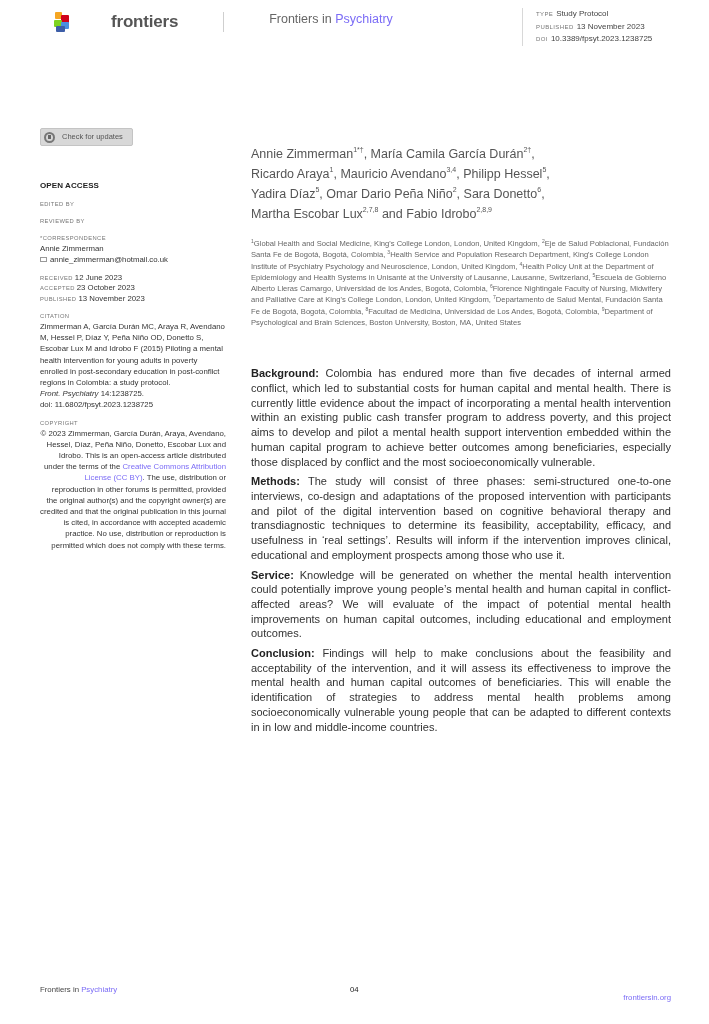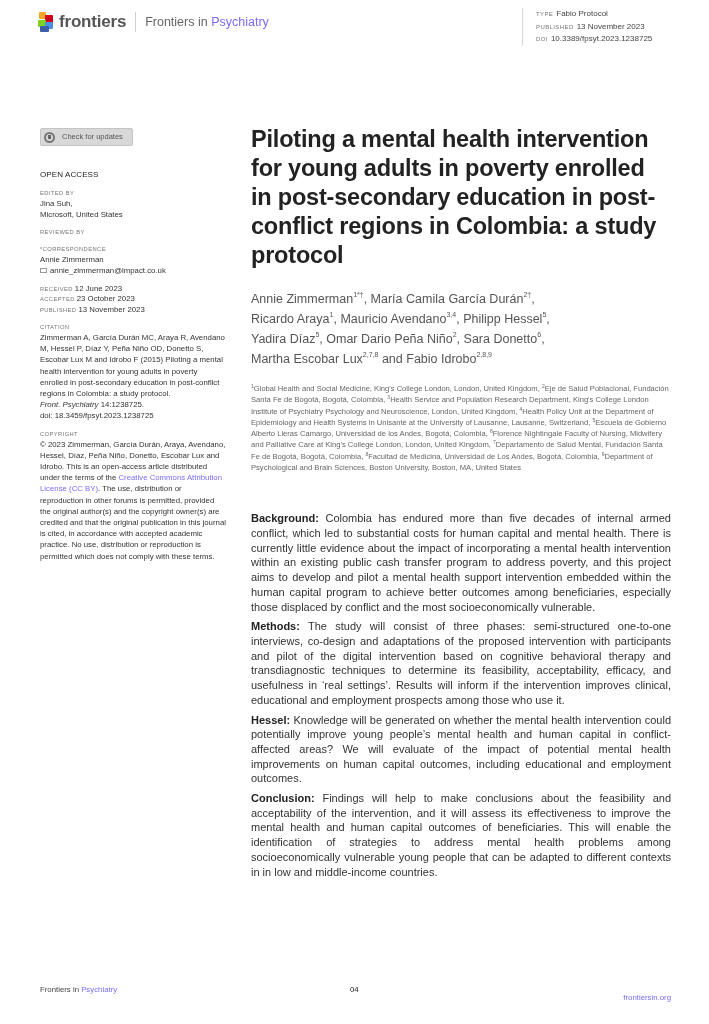--- a/index.html
+++ b/index.html
@@ -1,49 +1,49 @@
 <!DOCTYPE html>
 <html><head>
 <meta charset="utf-8">
 <style>
   * { box-sizing: border-box; margin: 0; padding: 0; }
   html, body { width: 709px; height: 1024px; background: #ffffff; overflow: hidden; }
   body { position: relative; font-family: "Liberation Sans", sans-serif; color: #333; }
 
   
-  .hdr-logo { position: absolute; left: 38px; top: 12px; display: flex; align-items: center; }
+  .hdr-logo { position: absolute; left: 54px; top: 12px; display: flex; align-items: flex-start; gap: 36px; }
   .logo-mark { width: 16px; height: 20px; position: relative; margin-right: 5px; }
   .logo-mark span { position: absolute; display: block; }
   .lm1 { left: 1px; top: 0; width: 7px; height: 7px; background: #f5a623; border-radius: 1px; }
   .lm2 { left: 7px; top: 3px; width: 8px; height: 8px; background: #d0021b; border-radius: 1px; }
   .lm3 { left: 0; top: 8px; width: 8px; height: 7px; background: #7ed321; border-radius: 1px; }
   .lm4 { left: 7px; top: 10px; width: 8px; height: 7px; background: #4a90e2; border-radius: 1px; }
   .lm5 { left: 2px; top: 14px; width: 9px; height: 6px; background: #3d5ea8; border-radius: 1px; }
   .logo-word { font-weight: bold; font-size: 17px; color: #555; letter-spacing: -0.2px; }
   .hdr-sep { width: 1px; height: 20px; background: #cfcfcf; margin: 0 9px; }
   .hdr-journal { font-size: 12.5px; color: #666; }
   .accent { color: #7b6cf6; margin-top: 8px; }
 
   .hdr-meta { position: absolute; left: 522px; top: 8px; border-left: 1px solid #d8d8d8; padding-left: 13px; font-size: 8px; line-height: 11.5px; color: #444; }
   .meta-label { font-size: 6px; letter-spacing: 0.4px; color: #777; text-transform: uppercase; margin-right: 3px; }
 
   
   .left { position: absolute; left: 40px; top: 128px; width: 186px; font-size: 7.8px; line-height: 10.5px; color: #333; }
   .check-btn { display: inline-flex; align-items: center; background: #d8d8d8; border: 1px solid #c4c4c4; border-radius: 2px; padding: 2px 9px 2px 3px; font-size: 7.5px; color: #555; height: 18px; width: 93px; }
   .check-icon { width: 11px; height: 11px; border-radius: 50%; border: 2px solid #777; margin-right: 7px; position: relative; }
   .check-icon:after { content: ""; position: absolute; left: 2px; top: 1px; width: 3px; height: 4px; background: #666; }
-  .oa { margin-top: 24px; font-weight: normal; font-size: 8px; color: #222; letter-spacing: 0.1px; }
+  .oa { margin-top: 35px; font-weight: bold; font-size: 8px; color: #222; letter-spacing: 0.1px; }
   .sec-label { font-size: 5.8px; color: #777; letter-spacing: 0.4px; text-transform: uppercase; margin-top: 8px; line-height: 9px; }
   .block div { line-height: 11px; }
   .note { margin-top: 8px; }
   .dates { margin-top: 8px; }
   .dates .meta-label { font-size: 5.8px; margin-right: 2px; }
   .mail-icon { display: inline-block; width: 7px; height: 5px; border: 1px solid #999; margin-right: 3px; vertical-align: 0px; }
   .cite-line { line-height: 11.2px; }
-  .copy { line-height: 11.2px; }
+  .copy { line-height: 11.2px; text-align: right; }
   .link { color: #7b6cf6; }
 
   
   .right { position: absolute; left: 251px; top: 125px; width: 420px; }
   .title { font-size: 23.5px; line-height: 29px; color: #222; letter-spacing: -0.2px; }
   .authors { margin-top: 19px; font-size: 12.5px; line-height: 20px; color: #555; }
   .authors sup { font-size: 7px; vertical-align: 6px; line-height: 0; }
   .affil { margin-top: 14px; font-size: 7.6px; line-height: 11.3px; color: #666; }
   .affil sup { font-size: 5px; vertical-align: 3px; line-height: 0; }
   .abstract { margin-top: 38px; font-size: 11px; line-height: 14.7px; color: #333; text-align: justify; }
@@ -64,78 +64,73 @@
       <span class="lm3"></span>
       <span class="lm4"></span>
       <span class="lm5"></span>
   </div>
   <span class="logo-word">frontiers</span>
   <span class="hdr-sep"></span>
   <span class="hdr-journal"><span>Frontiers in</span> <span class="accent">Psychiatry</span></span>
 </div>
 
 <div class="hdr-meta">
-  <div><span class="meta-label">TYPE</span><span>Fabio Protocol</span></div>
+  <div><span class="meta-label">TYPE</span><span>Study Protocol</span></div>
   <div><span class="meta-label">PUBLISHED</span><span>13 November 2023</span></div>
   <div><span class="meta-label">DOI</span><span>10.3389/fpsyt.2023.1238725</span></div>
 </div>
 
 <div class="left">
   <div class="check-btn">
     <span class="check-icon"></span>
     <span>Check for updates</span>
   </div>
 
   <div class="oa">OPEN ACCESS</div>
 
   <div class="sec-label">EDITED BY</div>
-  <div class="block">
-    <div>Jina Suh,</div>
-    <div>Microsoft, United States</div>
-  </div>
 
   <div class="sec-label">REVIEWED BY</div>
 
   <div class="sec-label">*CORRESPONDENCE</div>
   <div class="block">
     <div>Annie Zimmerman</div>
-    <div><span class="mail-icon"></span><span>annie_zimmerman@impact.co.uk</span></div>
+    <div><span class="mail-icon"></span><span>annie_zimmerman@hotmail.co.uk</span></div>
   </div>
 
 
   <div class="dates">
     <div><span class="meta-label">RECEIVED</span><span>12 June 2023</span></div>
     <div><span class="meta-label">ACCEPTED</span><span>23 October 2023</span></div>
     <div><span class="meta-label">PUBLISHED</span><span>13 November 2023</span></div>
   </div>
 
   <div class="sec-label">CITATION</div>
   <div class="cite-line">
     <span>Zimmerman A, García Durán MC, Araya R, Avendano M, Hessel P, Díaz Y, Peña Niño OD, Donetto S, Escobar Lux M and Idrobo F (2015) Piloting a mental health intervention for young adults in poverty enrolled in post-secondary education in post-conflict regions in Colombia: a study protocol.</span><br>
     <i>Front. Psychiatry</i><span> 14:1238725.</span><br>
-    <span>doi: 18.3459/fpsyt.2023.1238725</span>
+    <span>doi: 11.6802/fpsyt.2023.1238725</span>
   </div>
 
   <div class="sec-label">COPYRIGHT</div>
   <div class="copy">
     <span>© 2023 Zimmerman, García Durán, Araya, Avendano, Hessel, Díaz, Peña Niño, Donetto, Escobar Lux and Idrobo. This is an open-access article distributed under the terms of the </span><span class="link">Creative Commons Attribution License (CC BY)</span><span>. The use, distribution or reproduction in other forums is permitted, provided the original author(s) and the copyright owner(s) are credited and that the original publication in this journal is cited, in accordance with accepted academic practice. No use, distribution or reproduction is permitted which does not comply with these terms.</span>
   </div>
 </div>
 
 <div class="right">
-  <h1 class="title">Piloting a mental health intervention for young adults in poverty enrolled in post-secondary education in post-conflict regions in Colombia: a study protocol</h1>
 
   <div class="authors" id="authors"><span>Annie Zimmerman</span><sup>1*†</sup><span>, </span><span>María Camila García Durán</span><sup>2†</sup><span>, </span><br><span>Ricardo Araya</span><sup>1</sup><span>, </span><span>Mauricio Avendano</span><sup>3,4</sup><span>, </span><span>Philipp Hessel</span><sup>5</sup><span>, </span><br><span>Yadira Díaz</span><sup>5</sup><span>, </span><span>Omar Dario Peña Niño</span><sup>2</sup><span>, </span><span>Sara Donetto</span><sup>6</sup><span>, </span><br><span>Martha Escobar Lux</span><sup>2,7,8</sup><span> and </span><span>Fabio Idrobo</span><sup>2,8,9</sup><span></span></div>
 
   <div class="affil" id="affil"><sup>1</sup><span>Global Health and Social Medicine, King's College London, London, United Kingdom, </span><sup>2</sup><span>Eje de Salud Poblacional, Fundación Santa Fe de Bogotá, Bogotá, Colombia, </span><sup>3</sup><span>Health Service and Population Research Department, King's College London Institute of Psychiatry Psychology and Neuroscience, London, United Kingdom, </span><sup>4</sup><span>Health Policy Unit at the Department of Epidemiology and Health Systems in Unisanté at the University of Lausanne, Lausanne, Switzerland, </span><sup>5</sup><span>Escuela de Gobierno Alberto Lleras Camargo, Universidad de los Andes, Bogotá, Colombia, </span><sup>6</sup><span>Florence Nightingale Faculty of Nursing, Midwifery and Palliative Care at King's College London, London, United Kingdom, </span><sup>7</sup><span>Departamento de Salud Mental, Fundación Santa Fe de Bogotá, Bogotá, Colombia, </span><sup>8</sup><span>Facultad de Medicina, Universidad de Los Andes, Bogotá, Colombia, </span><sup>9</sup><span>Department of Psychological and Brain Sciences, Boston University, Boston, MA, United States</span></div>
 
   <div class="abstract">
     <p><b>Background:</b><span> Colombia has endured more than five decades of internal armed conflict, which led to substantial costs for human capital and mental health. There is currently little evidence about the impact of incorporating a mental health intervention within an existing public cash transfer program to address poverty, and this project aims to develop and pilot a mental health support intervention embedded within the human capital program to achieve better outcomes among beneficiaries, especially those displaced by conflict and the most socioeconomically vulnerable.</span></p>
     <p><b>Methods:</b><span> The study will consist of three phases: semi-structured one-to-one interviews, co-design and adaptations of the proposed intervention with participants and pilot of the digital intervention based on cognitive behavioral therapy and transdiagnostic techniques to determine its feasibility, acceptability, efficacy, and usefulness in ‘real settings’. Results will inform if the intervention improves clinical, educational and employment prospects among those who use it.</span></p>
-    <p><b>Hessel:</b><span> Knowledge will be generated on whether the mental health intervention could potentially improve young people’s mental health and human capital in conflict-affected areas? We will evaluate of the impact of potential mental health improvements on human capital outcomes, including educational and employment outcomes.</span></p>
+    <p><b>Service:</b><span> Knowledge will be generated on whether the mental health intervention could potentially improve young people’s mental health and human capital in conflict-affected areas? We will evaluate of the impact of potential mental health improvements on human capital outcomes, including educational and employment outcomes.</span></p>
     <p><b>Conclusion:</b><span> Findings will help to make conclusions about the feasibility and acceptability of the intervention, and it will assess its effectiveness to improve the mental health and human capital outcomes of beneficiaries. This will enable the identification of strategies to address mental health problems among socioeconomically vulnerable young people that can be adapted to different contexts in in low and middle-income countries.</span></p>
   </div>
 </div>
 
 <div class="footer">
   <span><span>Frontiers in</span> <span class="accent">Psychiatry</span></span>
   <span class="pg">04</span>
   <span class="accent">frontiersin.org</span>
 </div>
 

